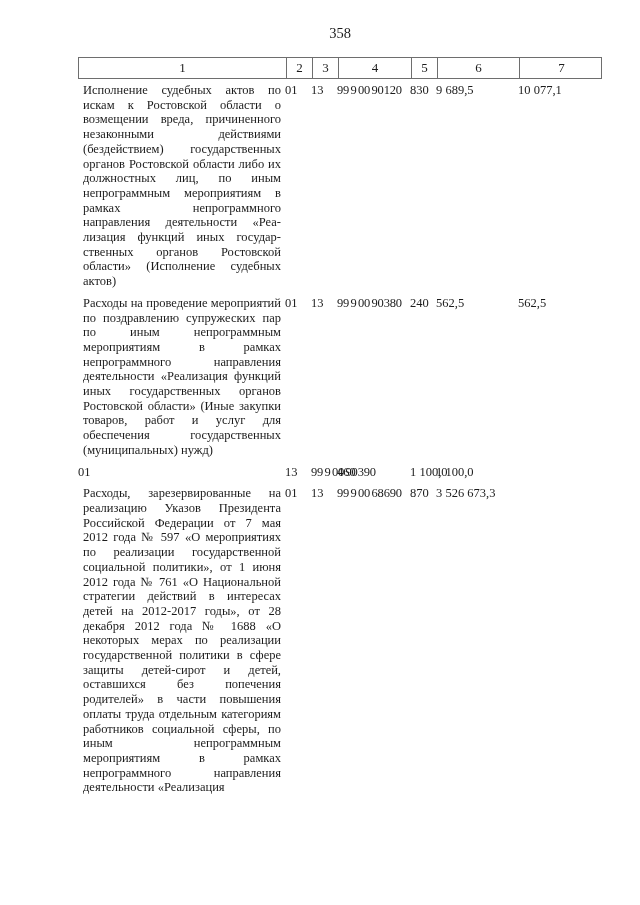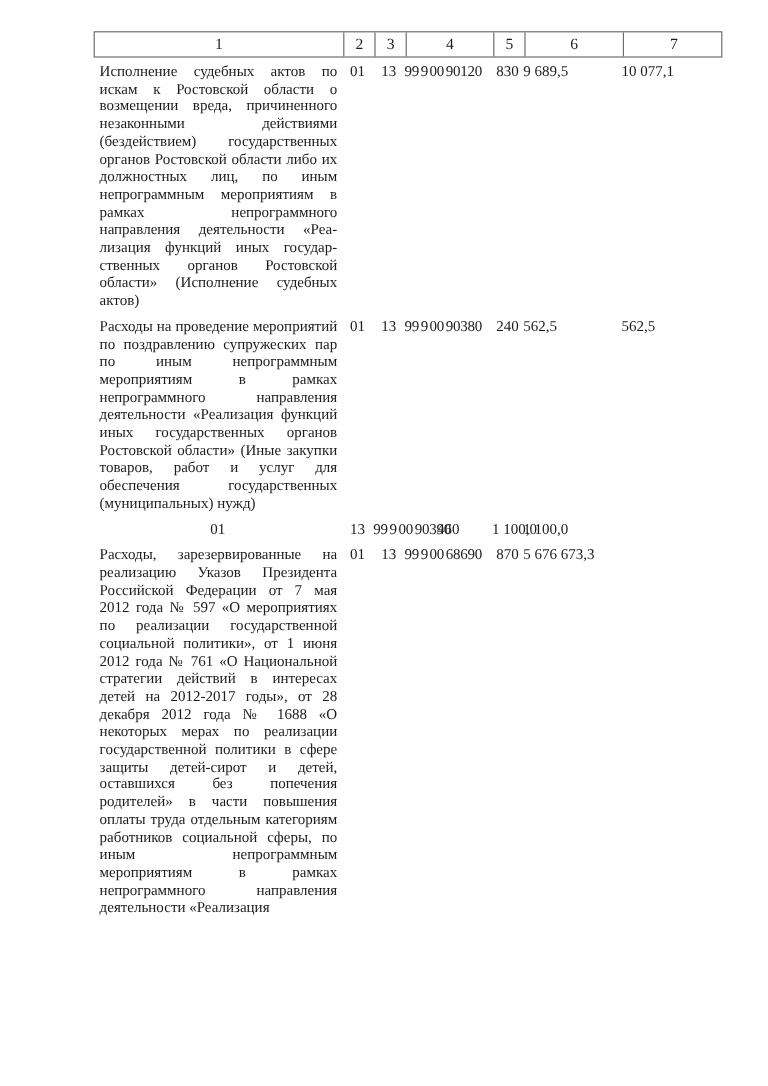--- a/index.html
+++ b/index.html
@@ -59,21 +59,21 @@
   }
   .c {
     box-sizing: border-box;
   }
   .c1 {
     text-align: justify;
     padding-left: 5px;
     padding-right: 4px;
   }
   .c2, .c3, .c5 {
-    text-align: center;
+    text-align: left;
   }
   .c4 {
     text-align: left;
     white-space: nowrap;
     letter-spacing: -0.2px;
     word-spacing: -1.5px;
   }
   .c6 {
     text-align: left;
     padding-right: 2px;
@@ -83,20 +83,21 @@
     text-align: left;
     padding-right: 5px;
     white-space: nowrap;
   }
 </style>
 </head>
 <body>
 
 <div class="sheet">
 
+  <div class="page-number">358</div>
 
   <div class="budget-table">
 
     <div class="thead grid7">
       <div class="hcell">1</div>
       <div class="hcell">2</div>
       <div class="hcell">3</div>
       <div class="hcell">4</div>
       <div class="hcell">5</div>
       <div class="hcell">6</div>
@@ -133,19 +134,19 @@
         <div class="c c6">1 100,0</div>
         <div class="c c7">1 100,0</div>
       </div>
 
       <div class="trow grid7">
         <div class="c c1">Расходы, зарезервированные на реализацию Указов Президента Российской Федерации от 7 мая 2012 года № 597 «О мероприя­тиях по реализации государ­ственной социальной политики», от 1 июня 2012 года № 761 «О Национальной стратегии дей­ствий в интересах детей на 2012-2017 годы», от 28 декабря 2012 года № 1688 «О некоторых ме­рах по реализации государствен­ной политики в сфере защиты детей-сирот и детей, оставшихся без попечения родителей» в ча­сти повышения оплаты труда от­дельным категориям работников социальной сферы, по иным не­программным мероприятиям в рамках непрограммного направ­ления деятельности «Реализация</div>
         <div class="c c2">01</div>
         <div class="c c3">13</div>
         <div class="c c4">99 9 00 68690</div>
         <div class="c c5">870</div>
-        <div class="c c6">5 676 673,3</div>
+        <div class="c c6">3 526 673,3</div>
         <div class="c c7"></div>
       </div>
 
     </div>
   </div>
 </div>
 
 </body></html>

